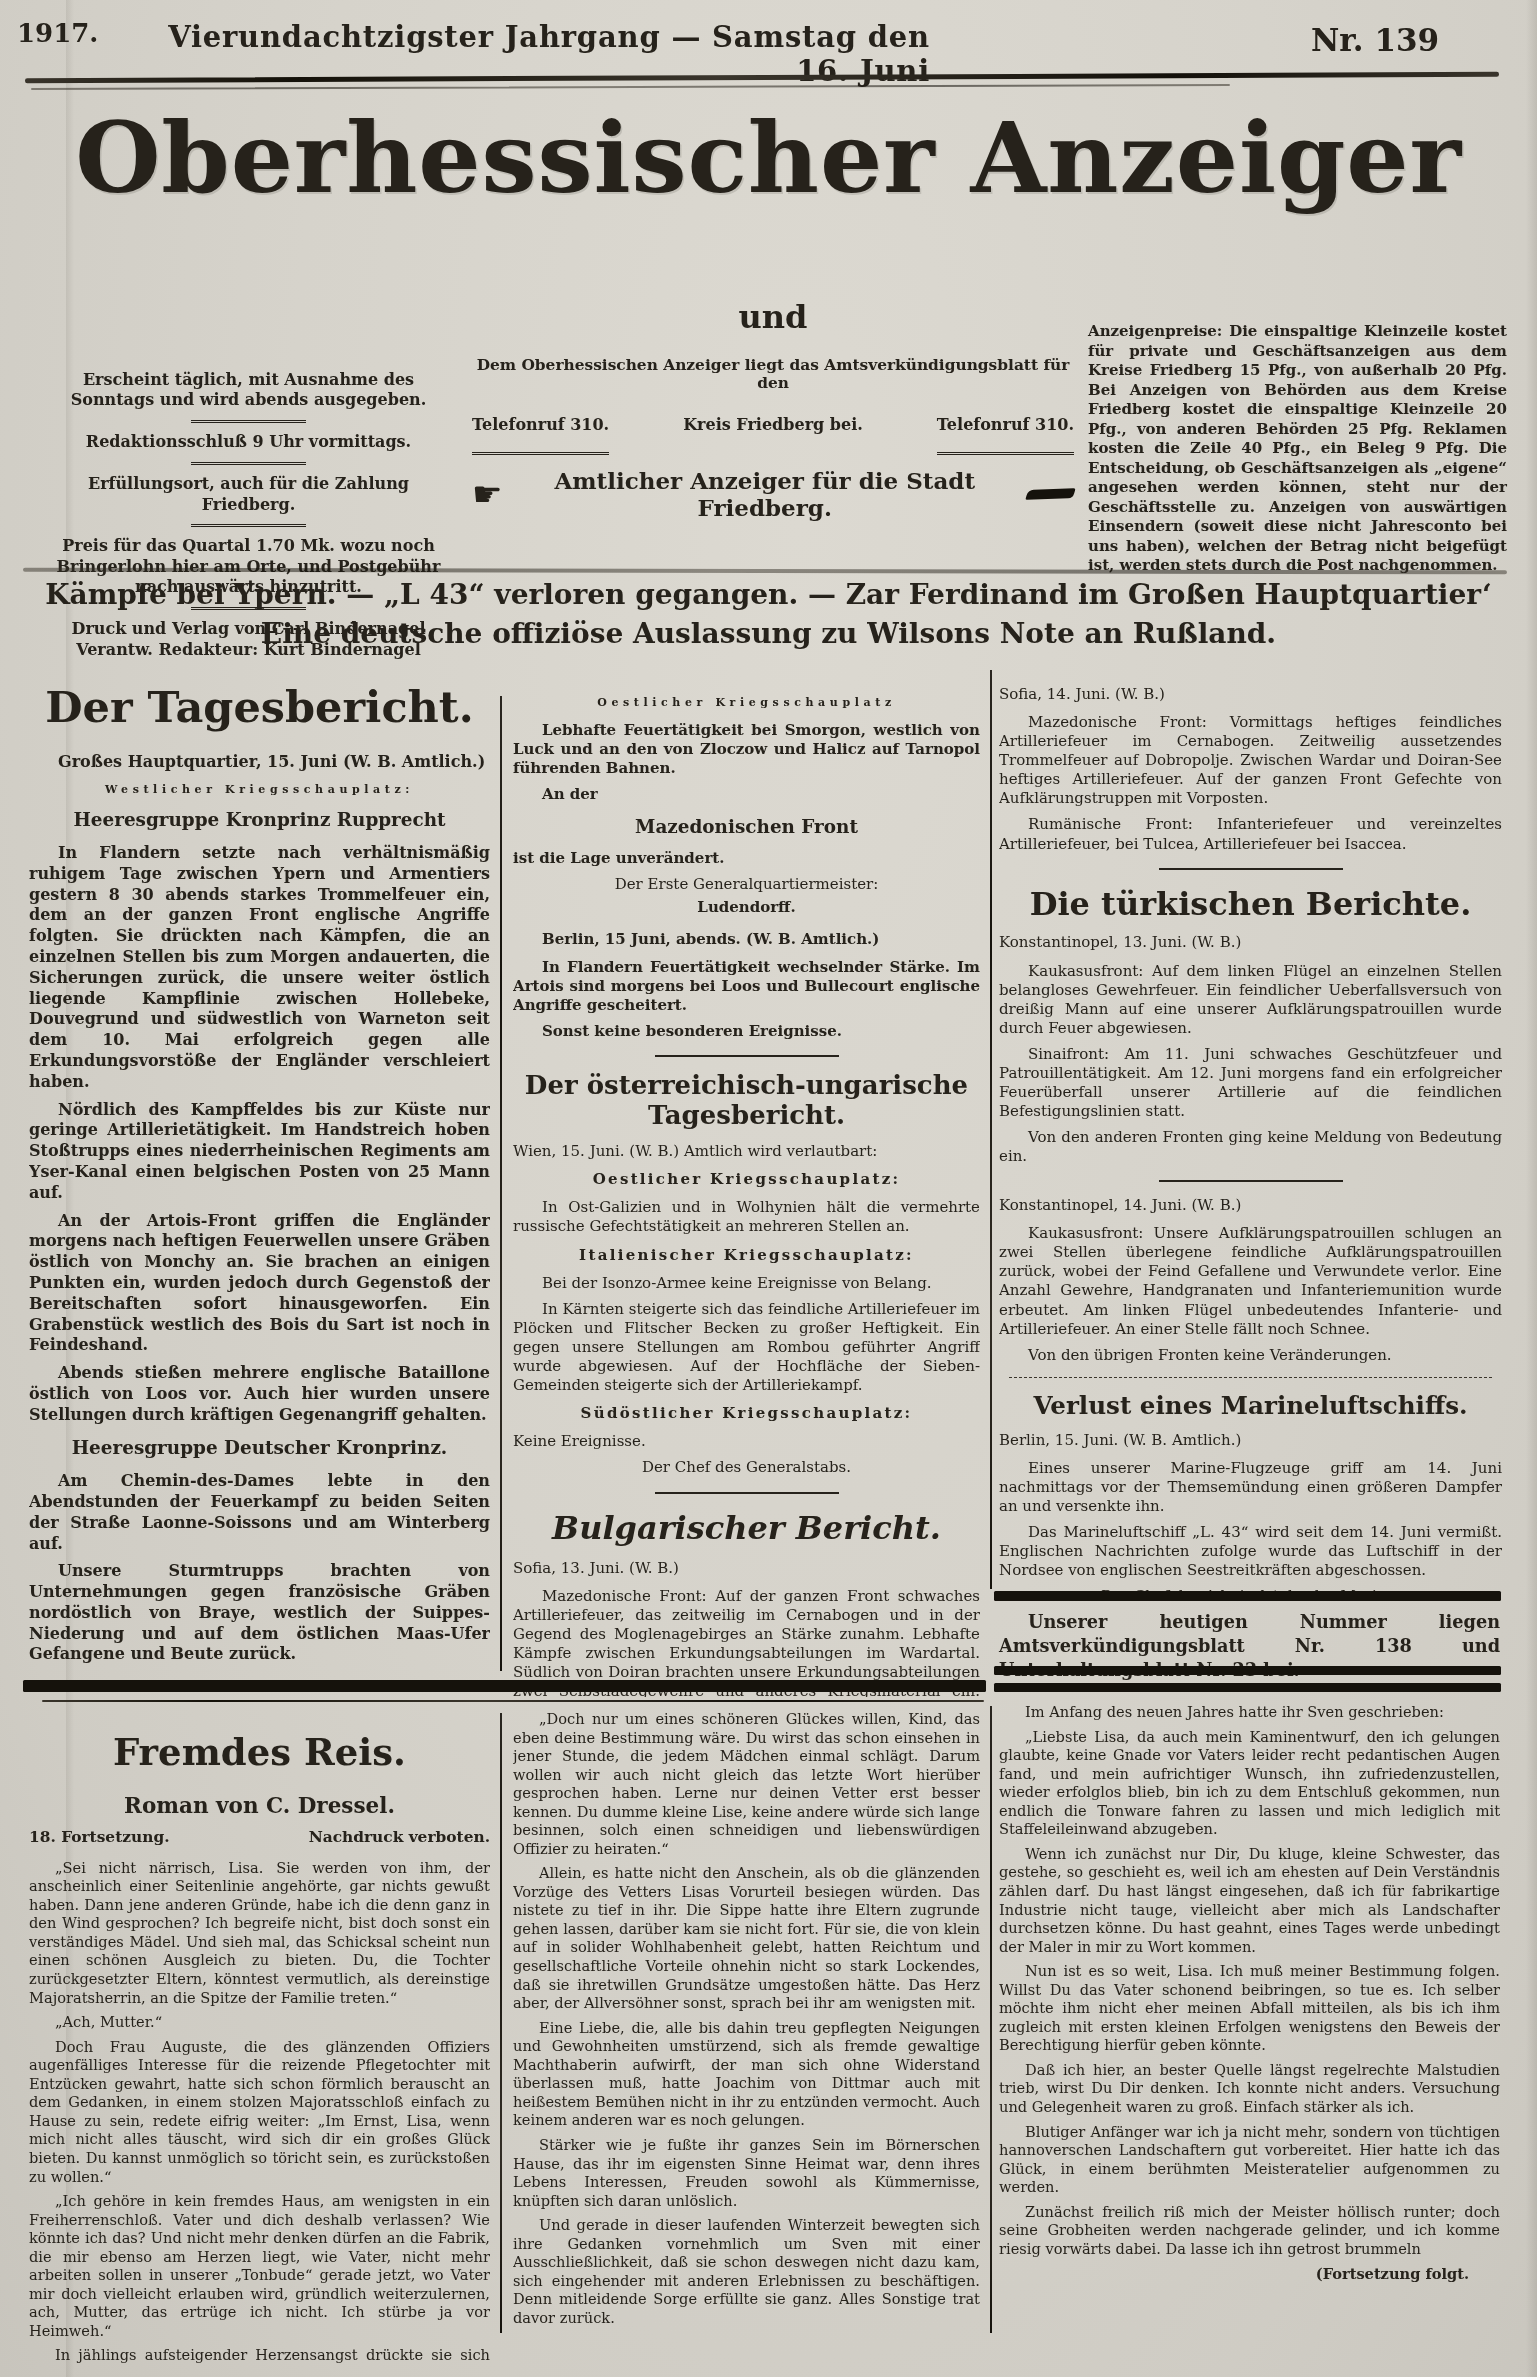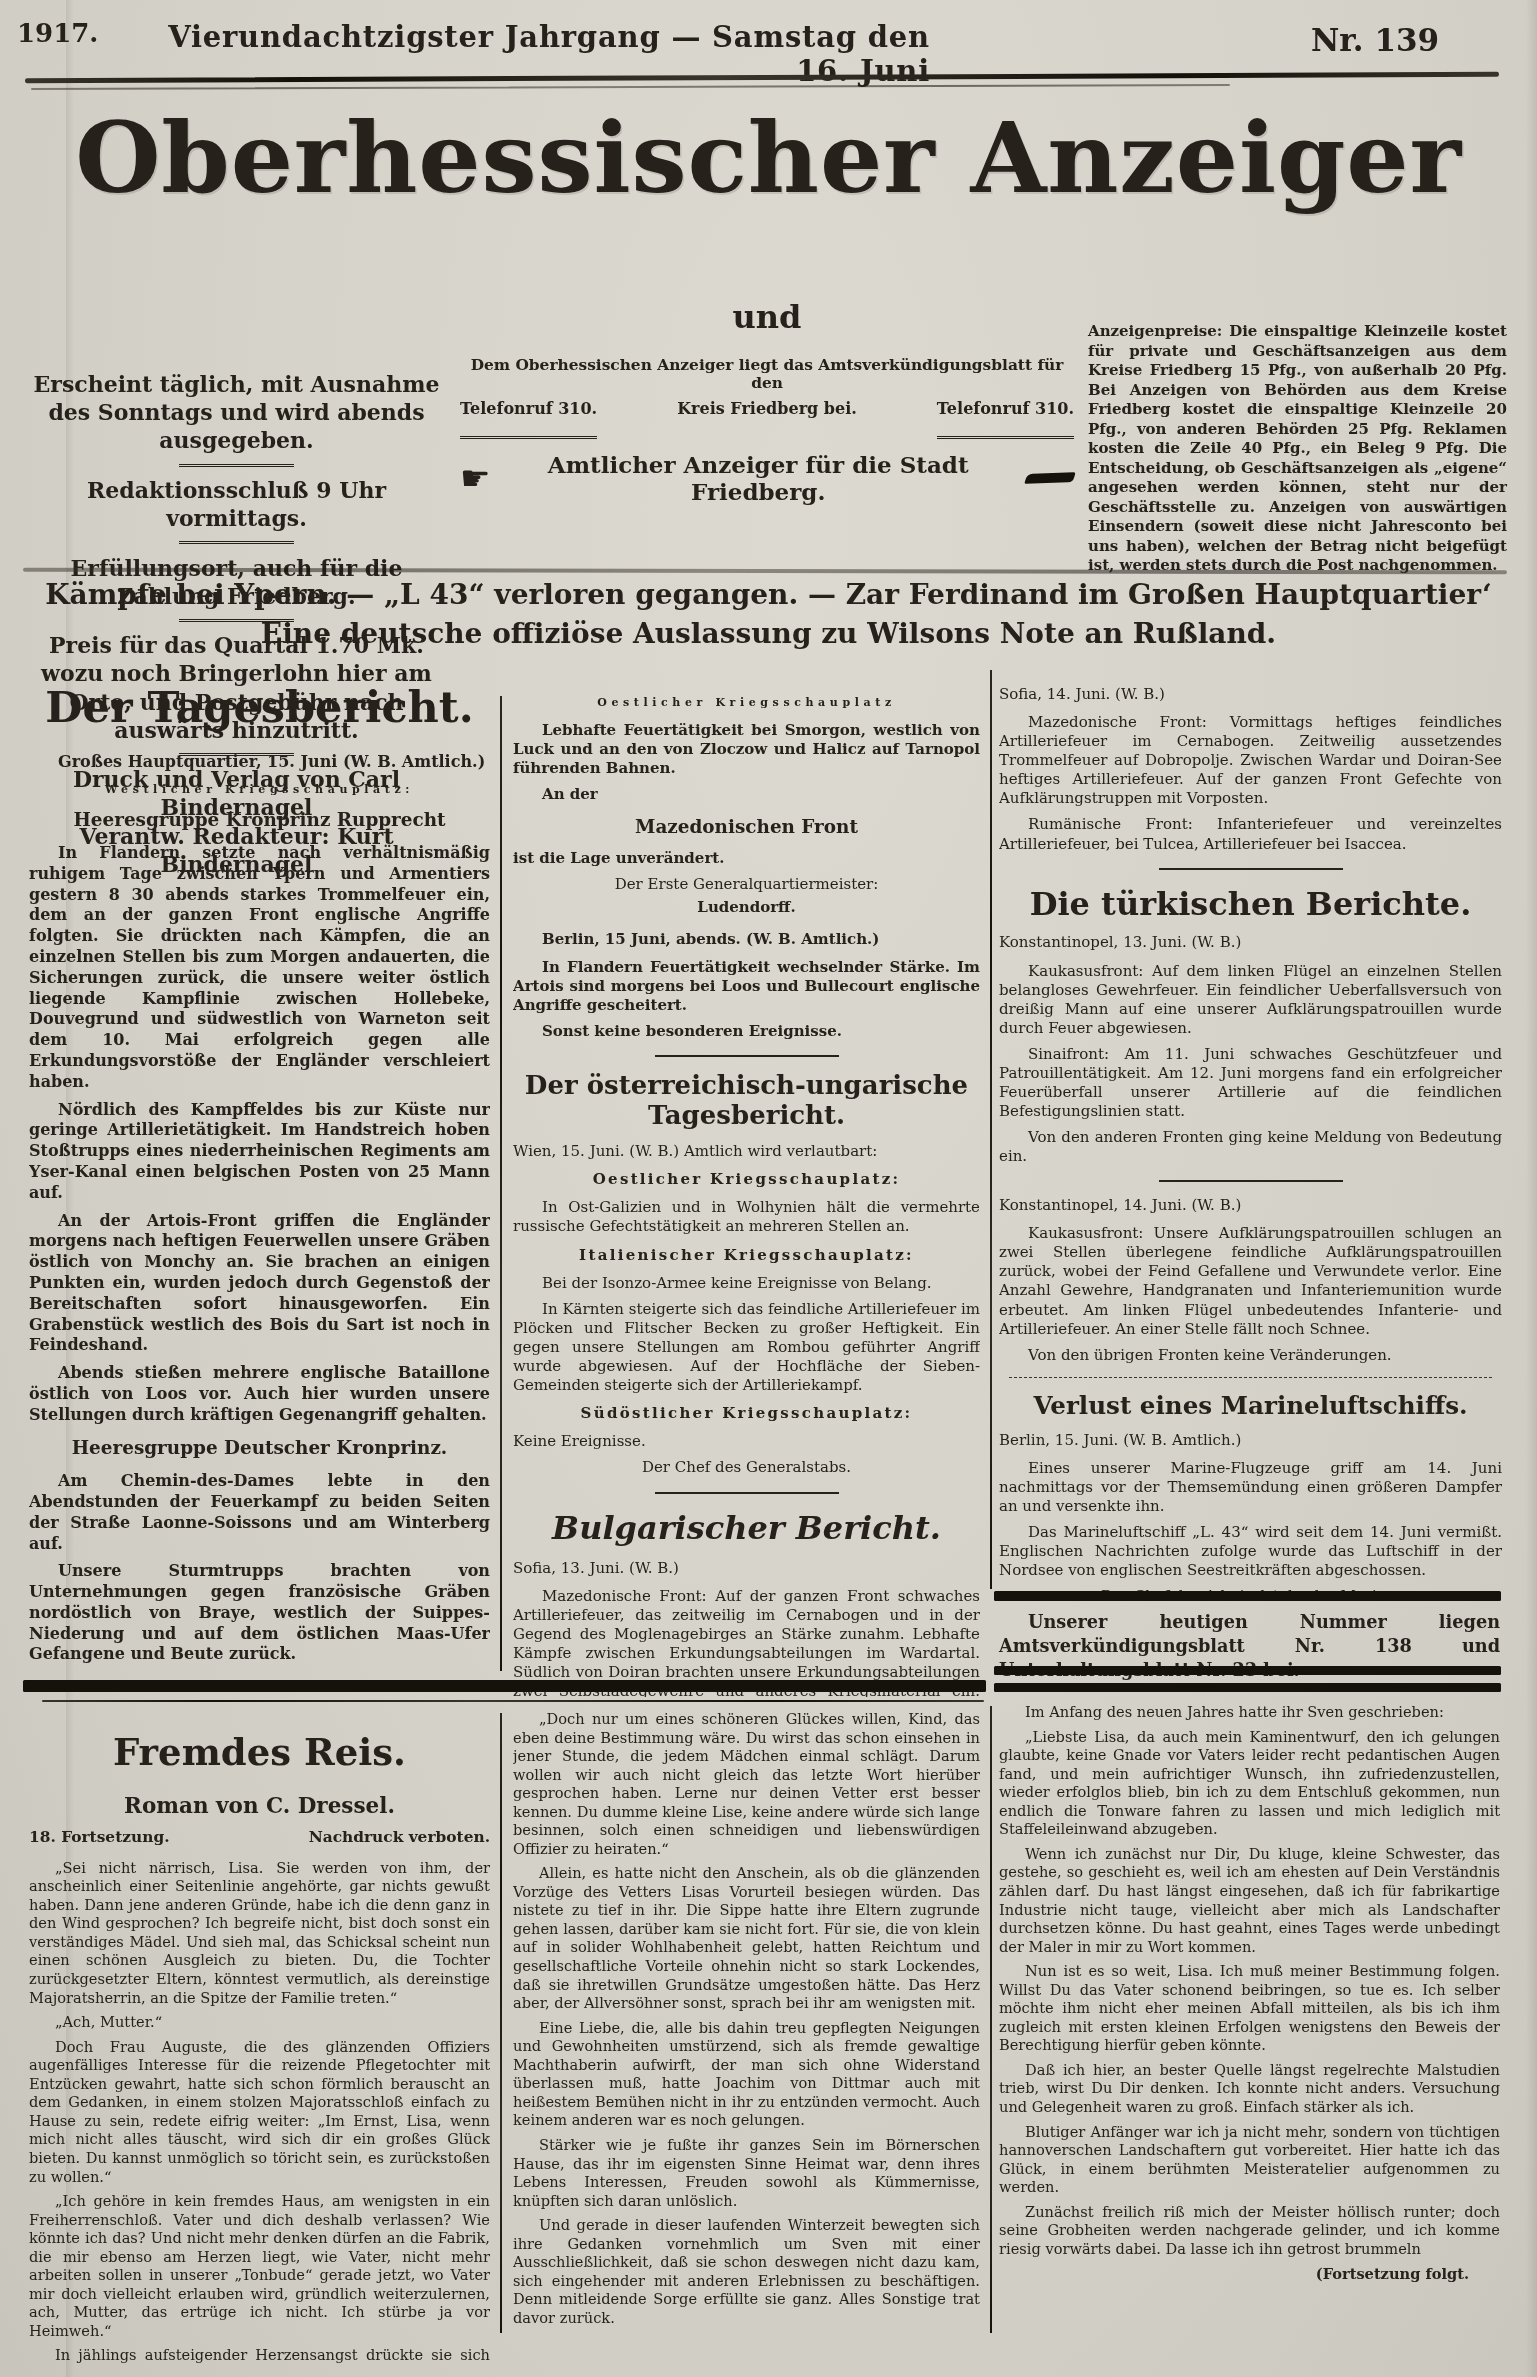--- a/index.html
+++ b/index.html
@@ -31,29 +31,29 @@
   .year{left:17px;top:18.4px;font-size:26px;font-weight:bold;}
   .issue-line{left:146px;top:20px;width:784px;text-align:right;font-size:29px;font-weight:bold;letter-spacing:0.8px;}
   .issue-num{left:1311px;top:21.5px;font-size:31px;font-weight:bold;}
   .rule-top1{left:24.6px;top:75px;width:1474px;height:4.6px;transform:rotate(-.25deg);}
   .rule-top2{left:31px;top:86px;width:1199px;height:2.3px;opacity:.55;transform:rotate(-.2deg);}
   .masthead{left:0;top:80px;width:100%;text-align:center;margin:0;
     font-size:98px;font-weight:bold;letter-spacing:0.8px;line-height:1.6;
     text-shadow:1.5px 1.5px 0 rgba(20,15,5,.12);}
   
   .band{left:27px;top:296px;width:1480px;height:271px;display:flex;gap:14px;}
-  .band-left{width:419px;padding-top:74px;font-size:22px;font-weight:bold;text-align:center;line-height:1.28;}
+  .band-left{width:419px;padding-top:74px;font-size:16px;font-weight:bold;text-align:center;line-height:1.28;margin-left:12px;}
   .band-left p{margin:0;}
   .mb-div{width:115px;border-top:3.1px double #26221b;margin:9.2px auto;}
   .band-center{flex:1;text-align:center;}
   .und{font-size:32px;font-weight:bold;margin-top:1.5px;}
   .sub-title{margin:4.6px 0 0;font-size:49px;font-weight:bold;letter-spacing:0.8px;line-height:1.35;}
   .beiblatt{font-size:15.4px;font-weight:bold;margin-top:20px;}
   .tel-row{display:flex;justify-content:space-between;align-items:baseline;font-size:16px;font-weight:bold;margin-top:3.1px;}
-  .tel{border-bottom:3.1px double #26221b;padding-bottom:18px;}
+  .tel{border-bottom:3.1px double #26221b;padding-bottom:18px;margin-top:16px;}
   .amtlich-row{display:flex;justify-content:center;align-items:center;gap:17px;margin-top:12.3px;}
   .hand{font-family:"DejaVu Sans","Liberation Sans",sans-serif;font-size:34px;line-height:1;}
   .amtlich{font-size:23px;font-weight:bold;}
   .flourish{display:inline-block;width:54px;height:10px;background:#15120c;border-radius:5.4px 2.3px 4.6px 1.5px;transform:skewX(-18deg) rotate(-2deg);}
   .band-right{width:419px;padding-top:26px;font-size:15px;font-weight:bold;line-height:1.3;text-align:justify;}
   .rule-mid{left:23px;top:569px;width:1484px;height:3.8px;opacity:.5;transform:rotate(.1deg);}
   
   .headline{left:0;top:578px;width:100%;text-align:center;}
   .hl1{font-size:28px;font-weight:bold;}
   .hl2{font-size:28px;font-weight:bold;margin-top:6.1px;}

